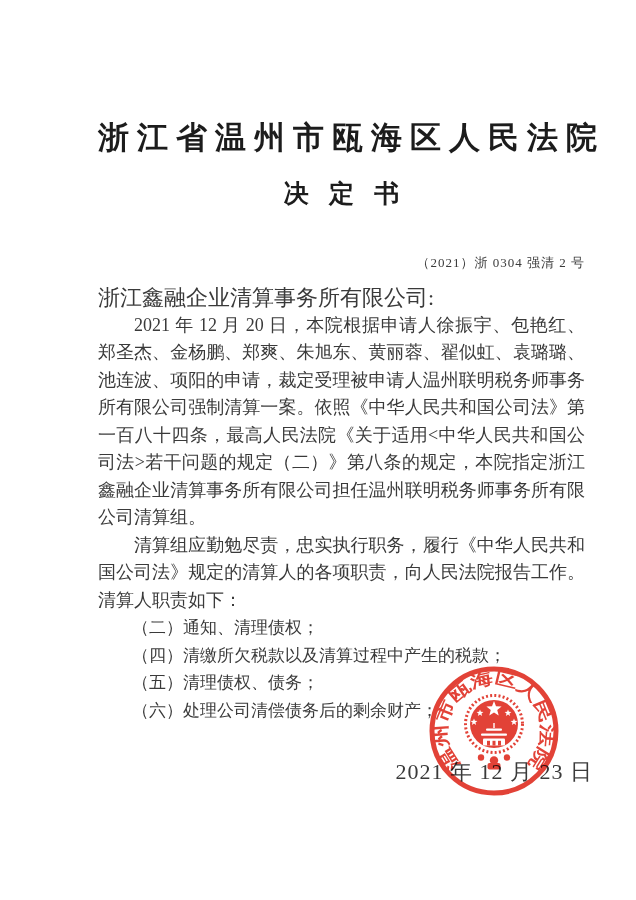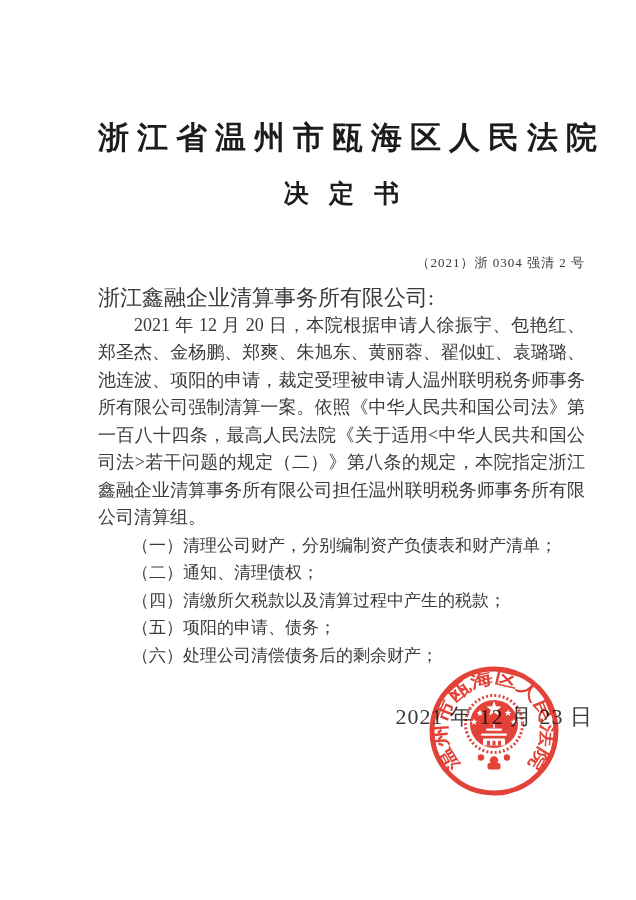--- a/index.html
+++ b/index.html
@@ -92,24 +92,24 @@
 <body>
 
 <div class="page" style="--seal-red: #e03226;">
 
   <div class="doc">
     <h1 class="court-name">浙江省温州市瓯海区人民法院</h1>
     <h2 class="doc-title">决 定 书</h2>
     <div class="case-number">（2021）浙 0304 强清 2 号</div>
     <p class="addressee">浙江鑫融企业清算事务所有限公司:</p>
     <p class="body-par">2021 年 12 月 20 日，本院根据申请人徐振宇、包艳红、郑圣杰、金杨鹏、郑爽、朱旭东、黄丽蓉、翟似虹、袁璐璐、池连波、项阳的申请，裁定受理被申请人温州联明税务师事务所有限公司强制清算一案。依照《中华人民共和国公司法》第一百八十四条，最高人民法院《关于适用&lt;中华人民共和国公司法&gt;若干问题的规定（二）》第八条的规定，本院指定浙江鑫融企业清算事务所有限公司担任温州联明税务师事务所有限公司清算组。</p>
-    <p class="duty">（一）清理公司财产，分别编制资产负债表和财产清单；</p>
+    <p class="body-par">清算组应勤勉尽责，忠实执行职务，履行《中华人民共和国公司法》规定的清算人的各项职责，向人民法院报告工作。清算人职责如下：</p>
     <p class="duty">（二）通知、清理债权；</p>
     <p class="duty">（四）清缴所欠税款以及清算过程中产生的税款；</p>
-    <p class="duty">（五）项阳的申请、债务；</p>
+    <p class="duty">（五）清理债权、债务；</p>
     <p class="duty">（六）处理公司清偿债务后的剩余财产；</p>
     <div class="doc-date">2021 年 12 月 23 日</div>
   </div>
 
   <svg class="seal" viewBox="0 0 140 140" xmlns="http://www.w3.org/2000/svg" aria-hidden="true">
     <defs>
       <path id="star" d="M0,-8 L2,-2.75 L7.6,-2.5 L3.23,1.05 L4.7,6.5 L0,3.4 L-4.7,6.5 L-3.23,1.05 L-7.6,-2.5 L-2,-2.75 Z"></path>
       <path id="sealArc" d="M 39.8 106 A 47 47 0 1 1 100.2 106" fill="none"></path>
     </defs>
 

